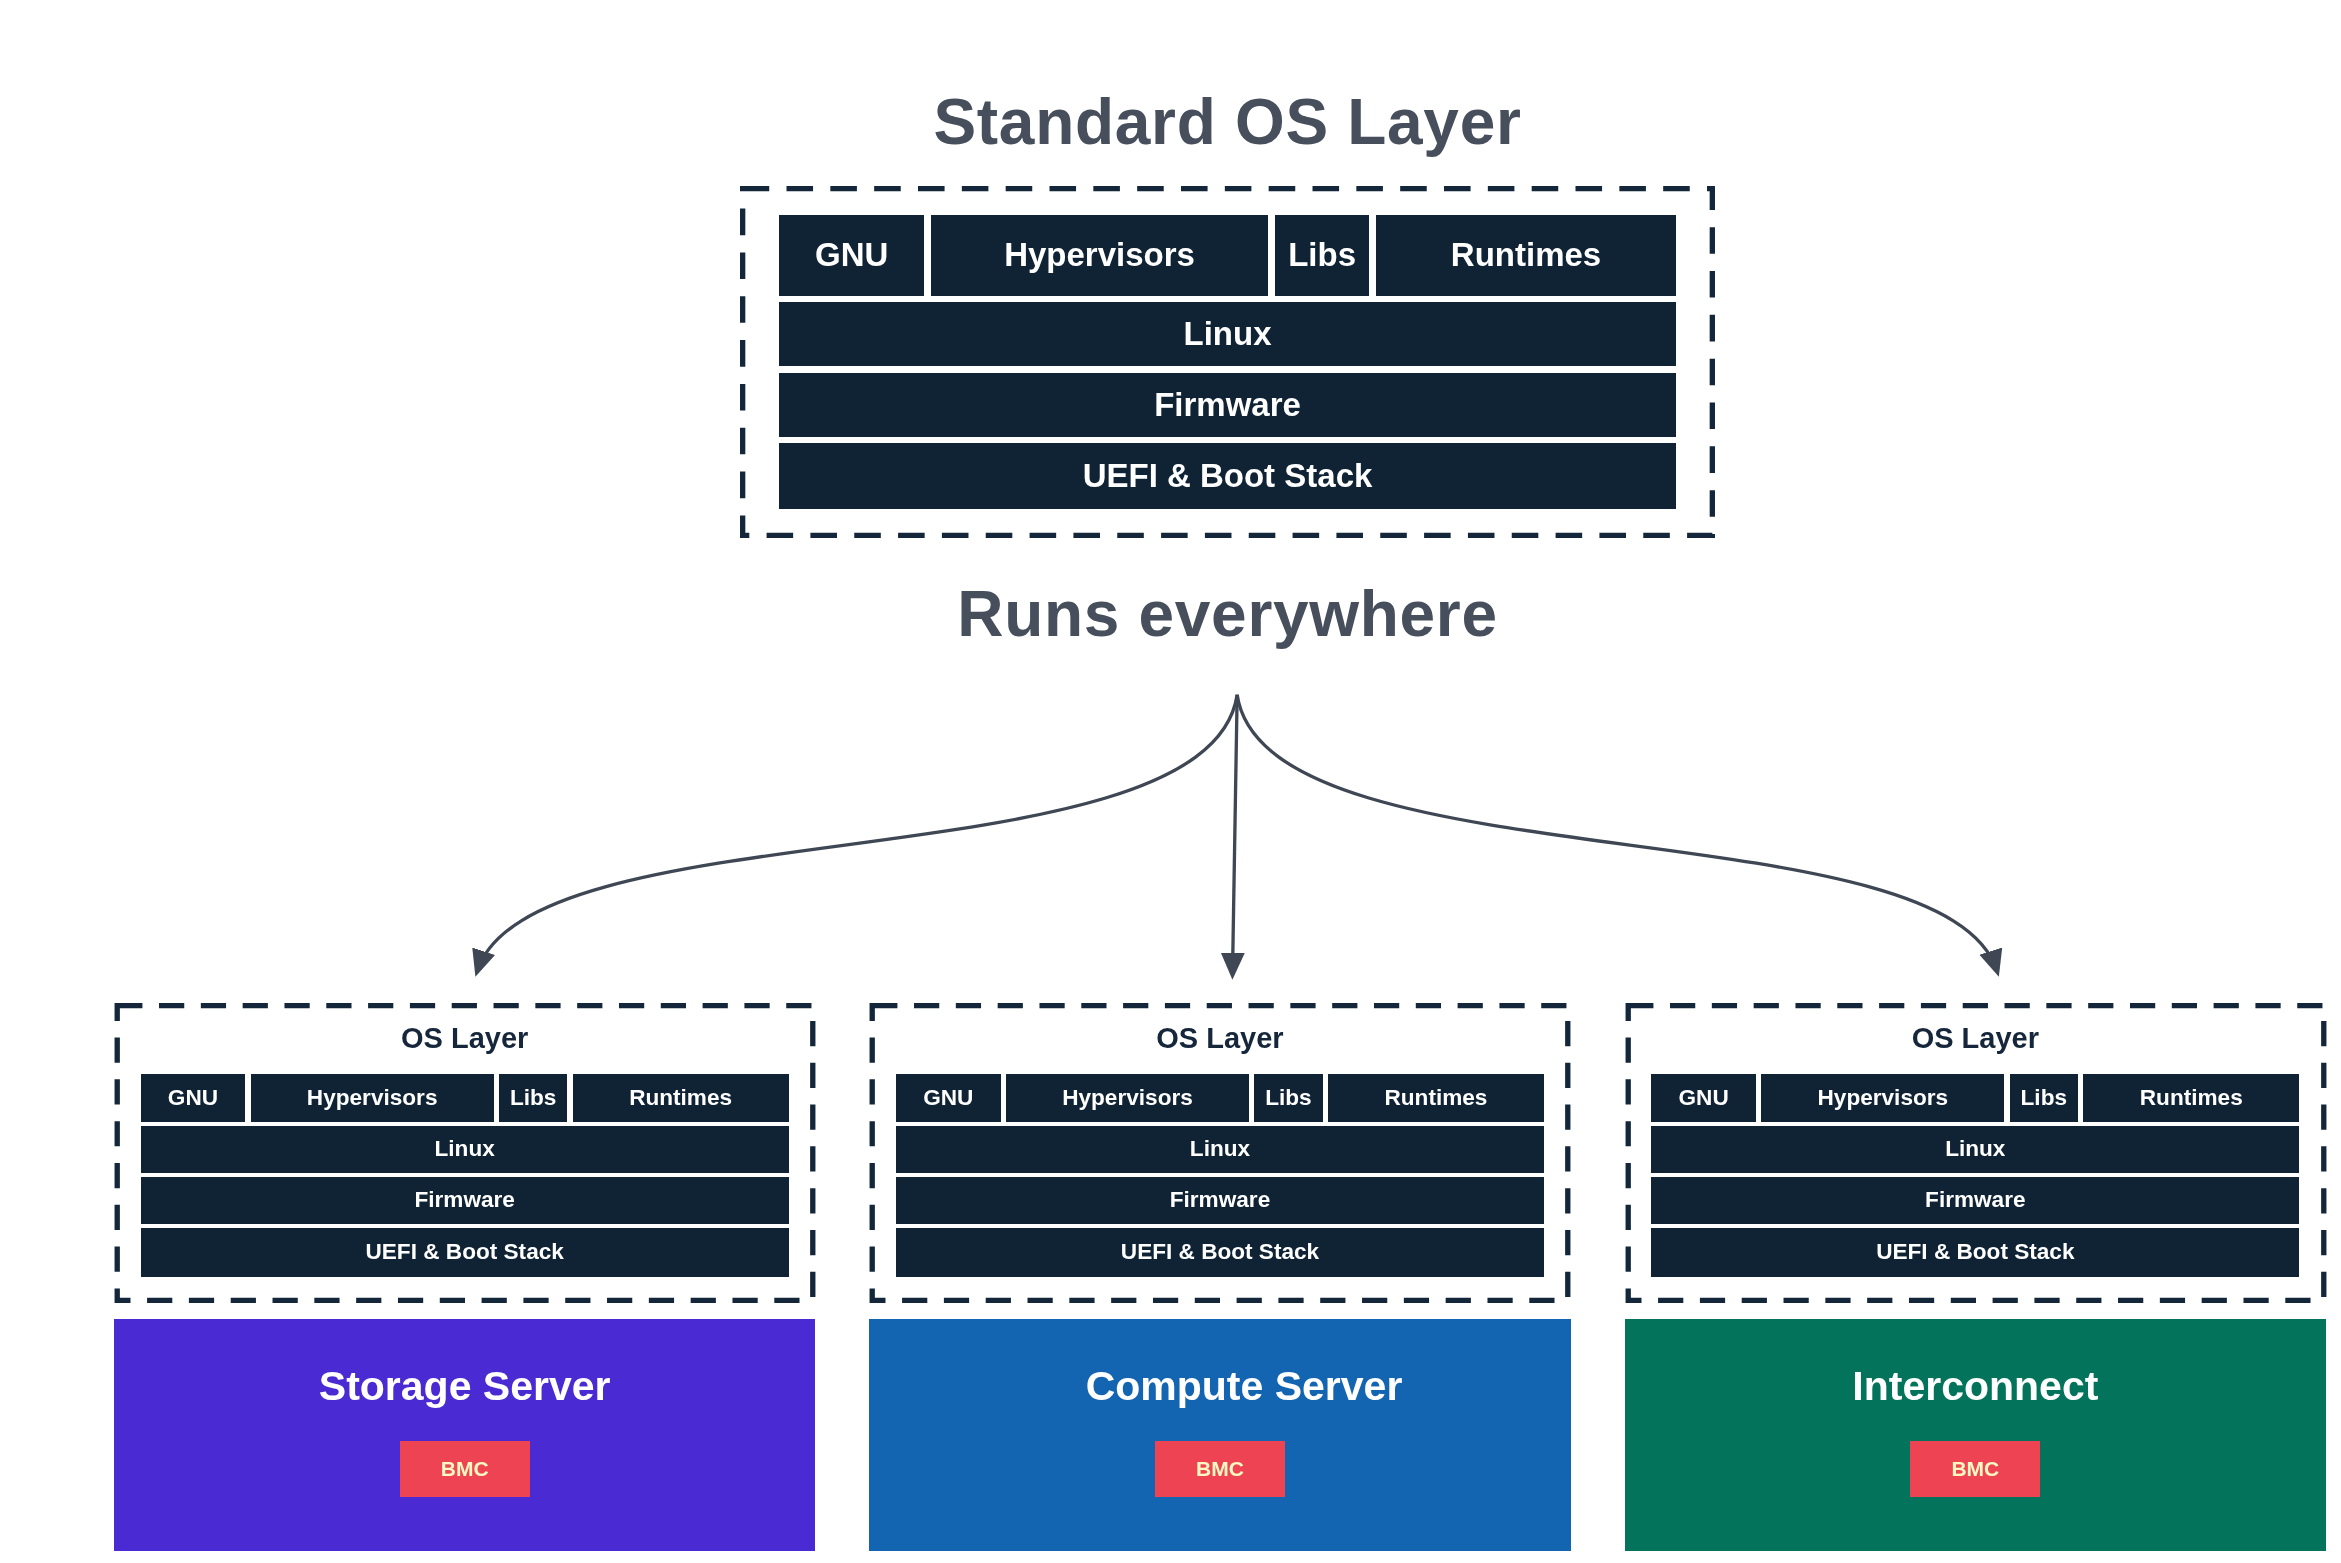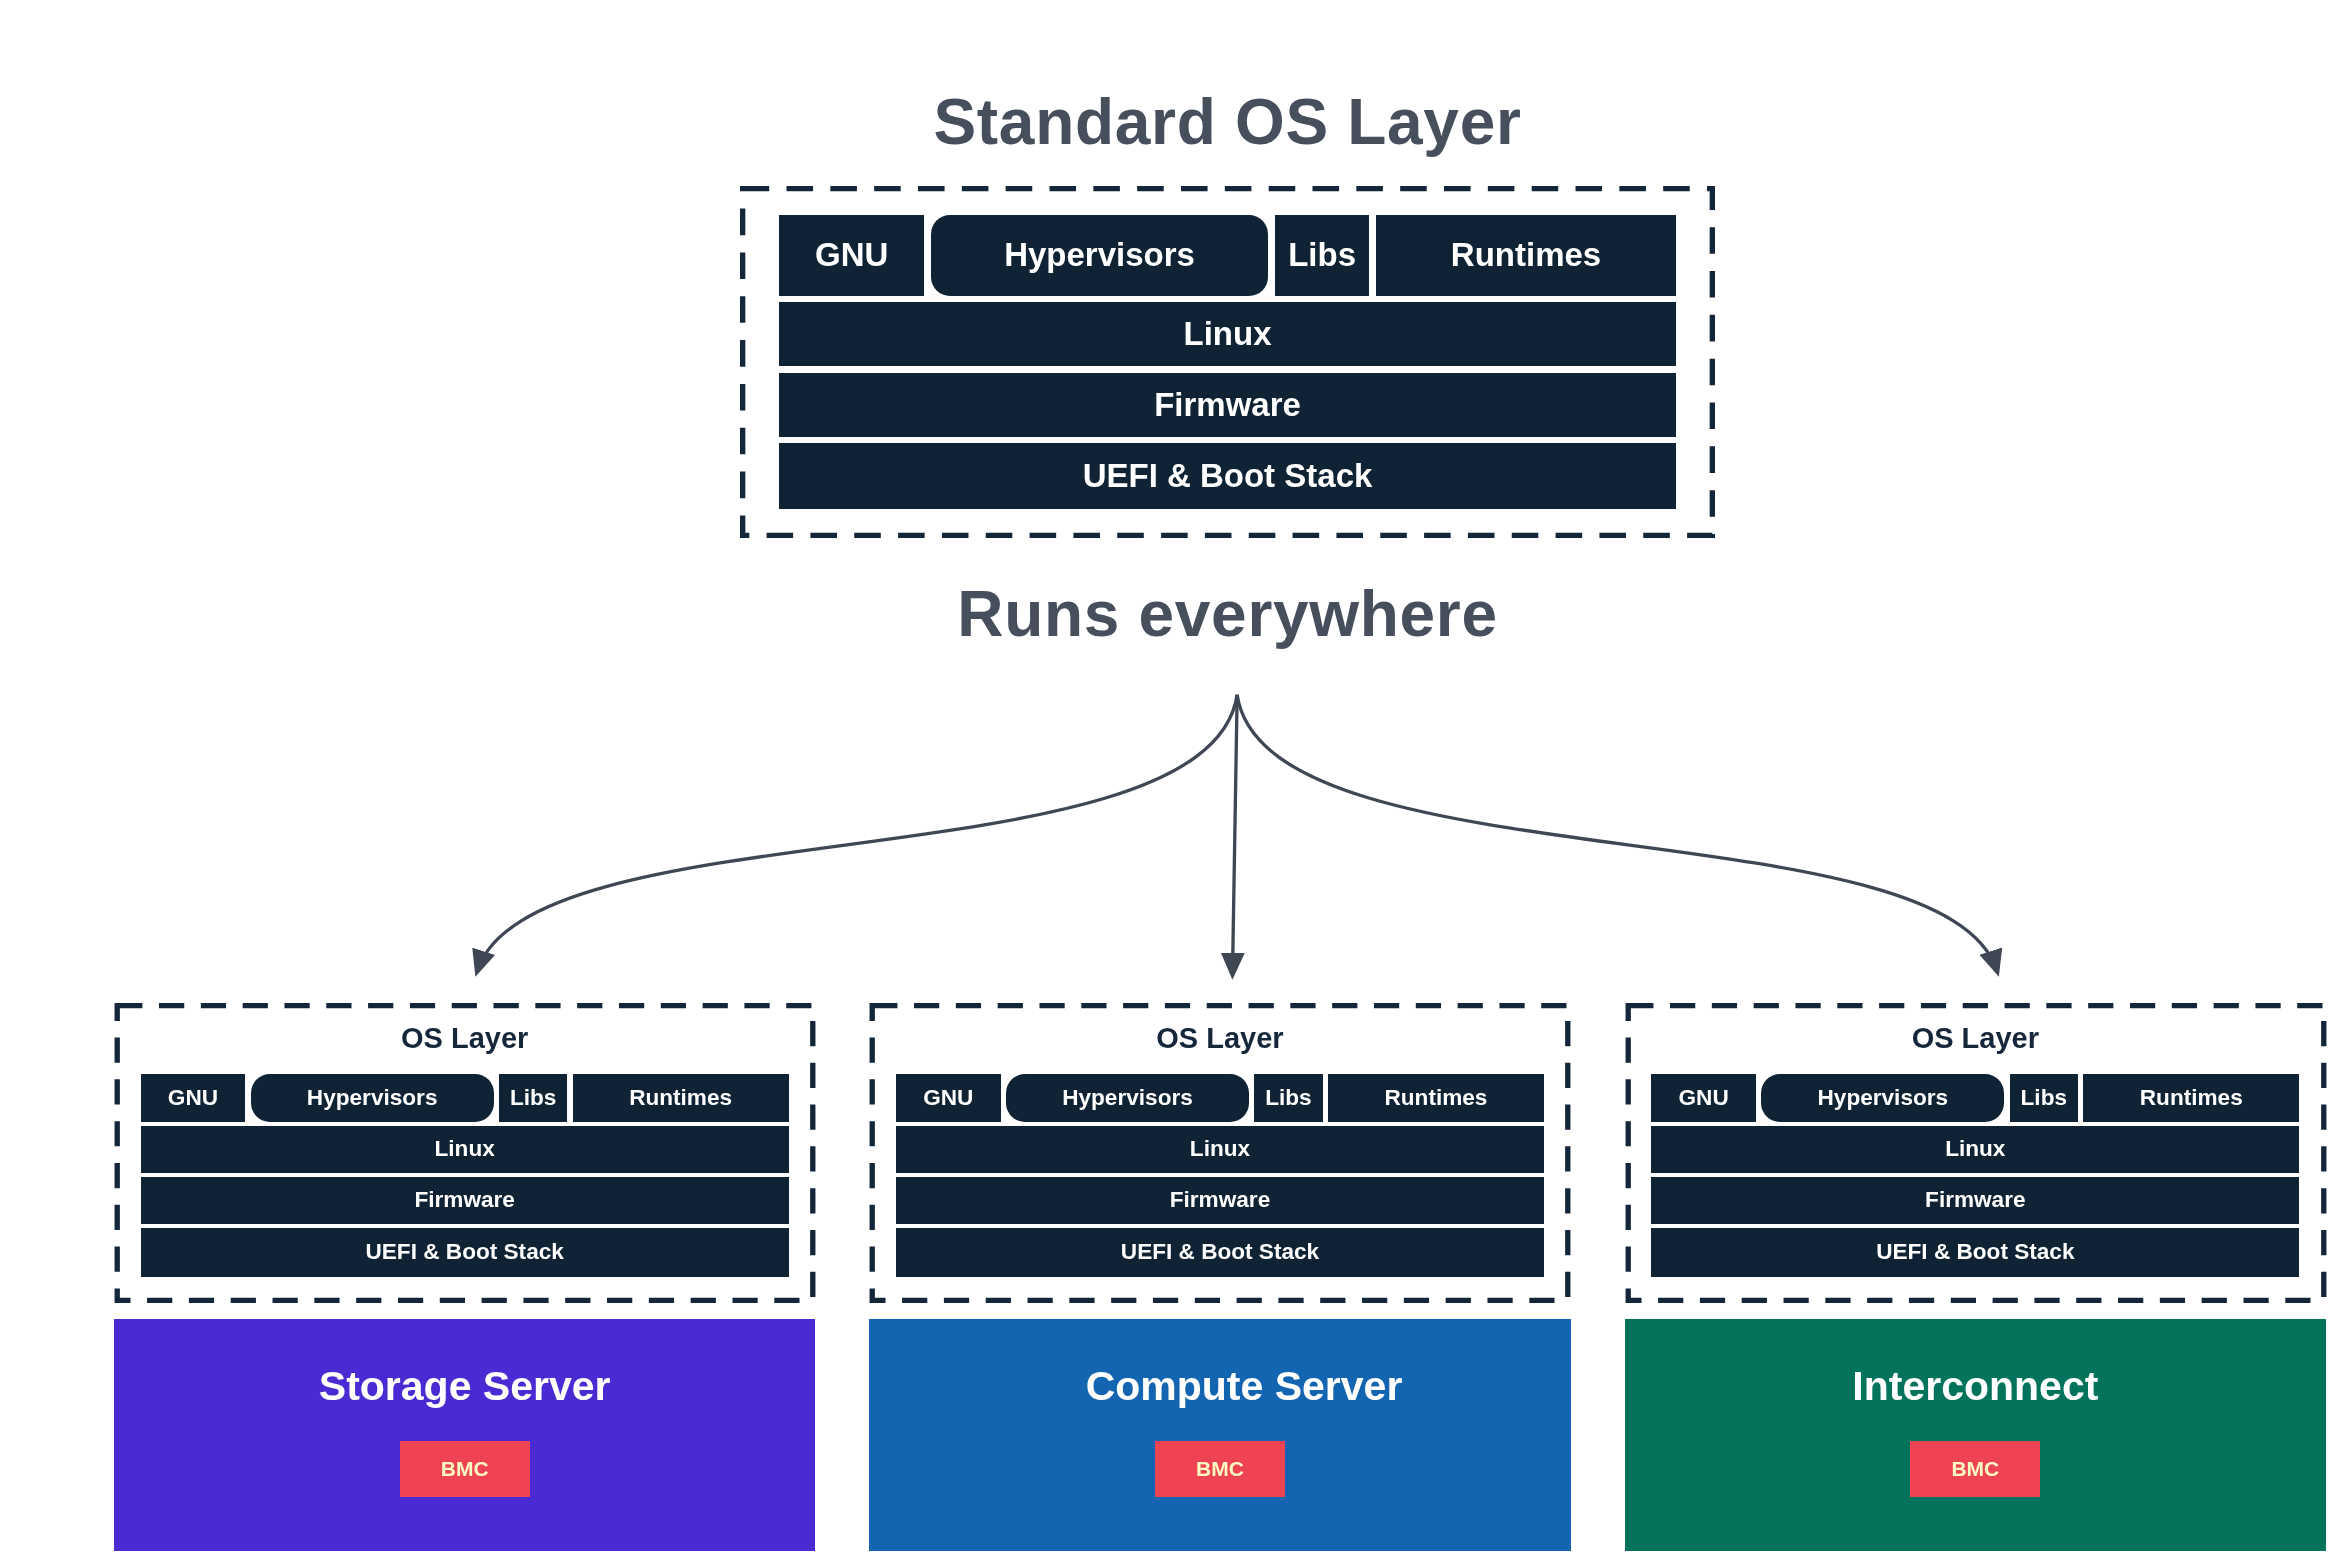--- a/index.html
+++ b/index.html
@@ -16,21 +16,21 @@
   .top-dashed{left:724px;top:186px;width:975px;height:352px;padding:28.6px 39px;}
 
   .stack{display:flex;flex-direction:column;gap:6.6px;}
   .stack-row{display:flex;gap:6.6px;}
   .cell{background:#0f2334;color:#ffffff;font-weight:700;
         display:flex;align-items:center;justify-content:center;white-space:nowrap;}
   .top-stack .cell{font-size:33px;}
   .top-stack .row1{height:81px;}
   .top-stack .band{height:64px;}
   .top-stack .band-last{height:66px;}
-  .c-gnu{flex:218 0 0;} .c-hyp{flex:506 0 0;border-radius:19px;} .c-libs{flex:142 0 0;} .c-run{flex:450 0 0;}
+  .c-gnu{flex:218 0 0;} .c-hyp{flex:506 0 0;} .c-libs{flex:142 0 0;} .c-run{flex:450 0 0;}
 
   .arrows{position:absolute;left:0;top:0;pointer-events:none;}
 
   .nodes-row{position:absolute;left:98px;top:1003px;width:2212px;display:flex;gap:54px;}
   .node-col{flex:1 1 0;display:flex;flex-direction:column;}
   .node-dashed{position:relative;box-sizing:border-box;height:300px;padding:14.6px 26.6px 0 26.6px;}
   .os-layer-title{text-align:center;color:#16273c;font-weight:700;font-size:29px;
                   height:40px;line-height:40px;margin-bottom:16px;}
   .node-stack .cell{font-size:22.6px;}
   .node-stack{gap:4px;}

